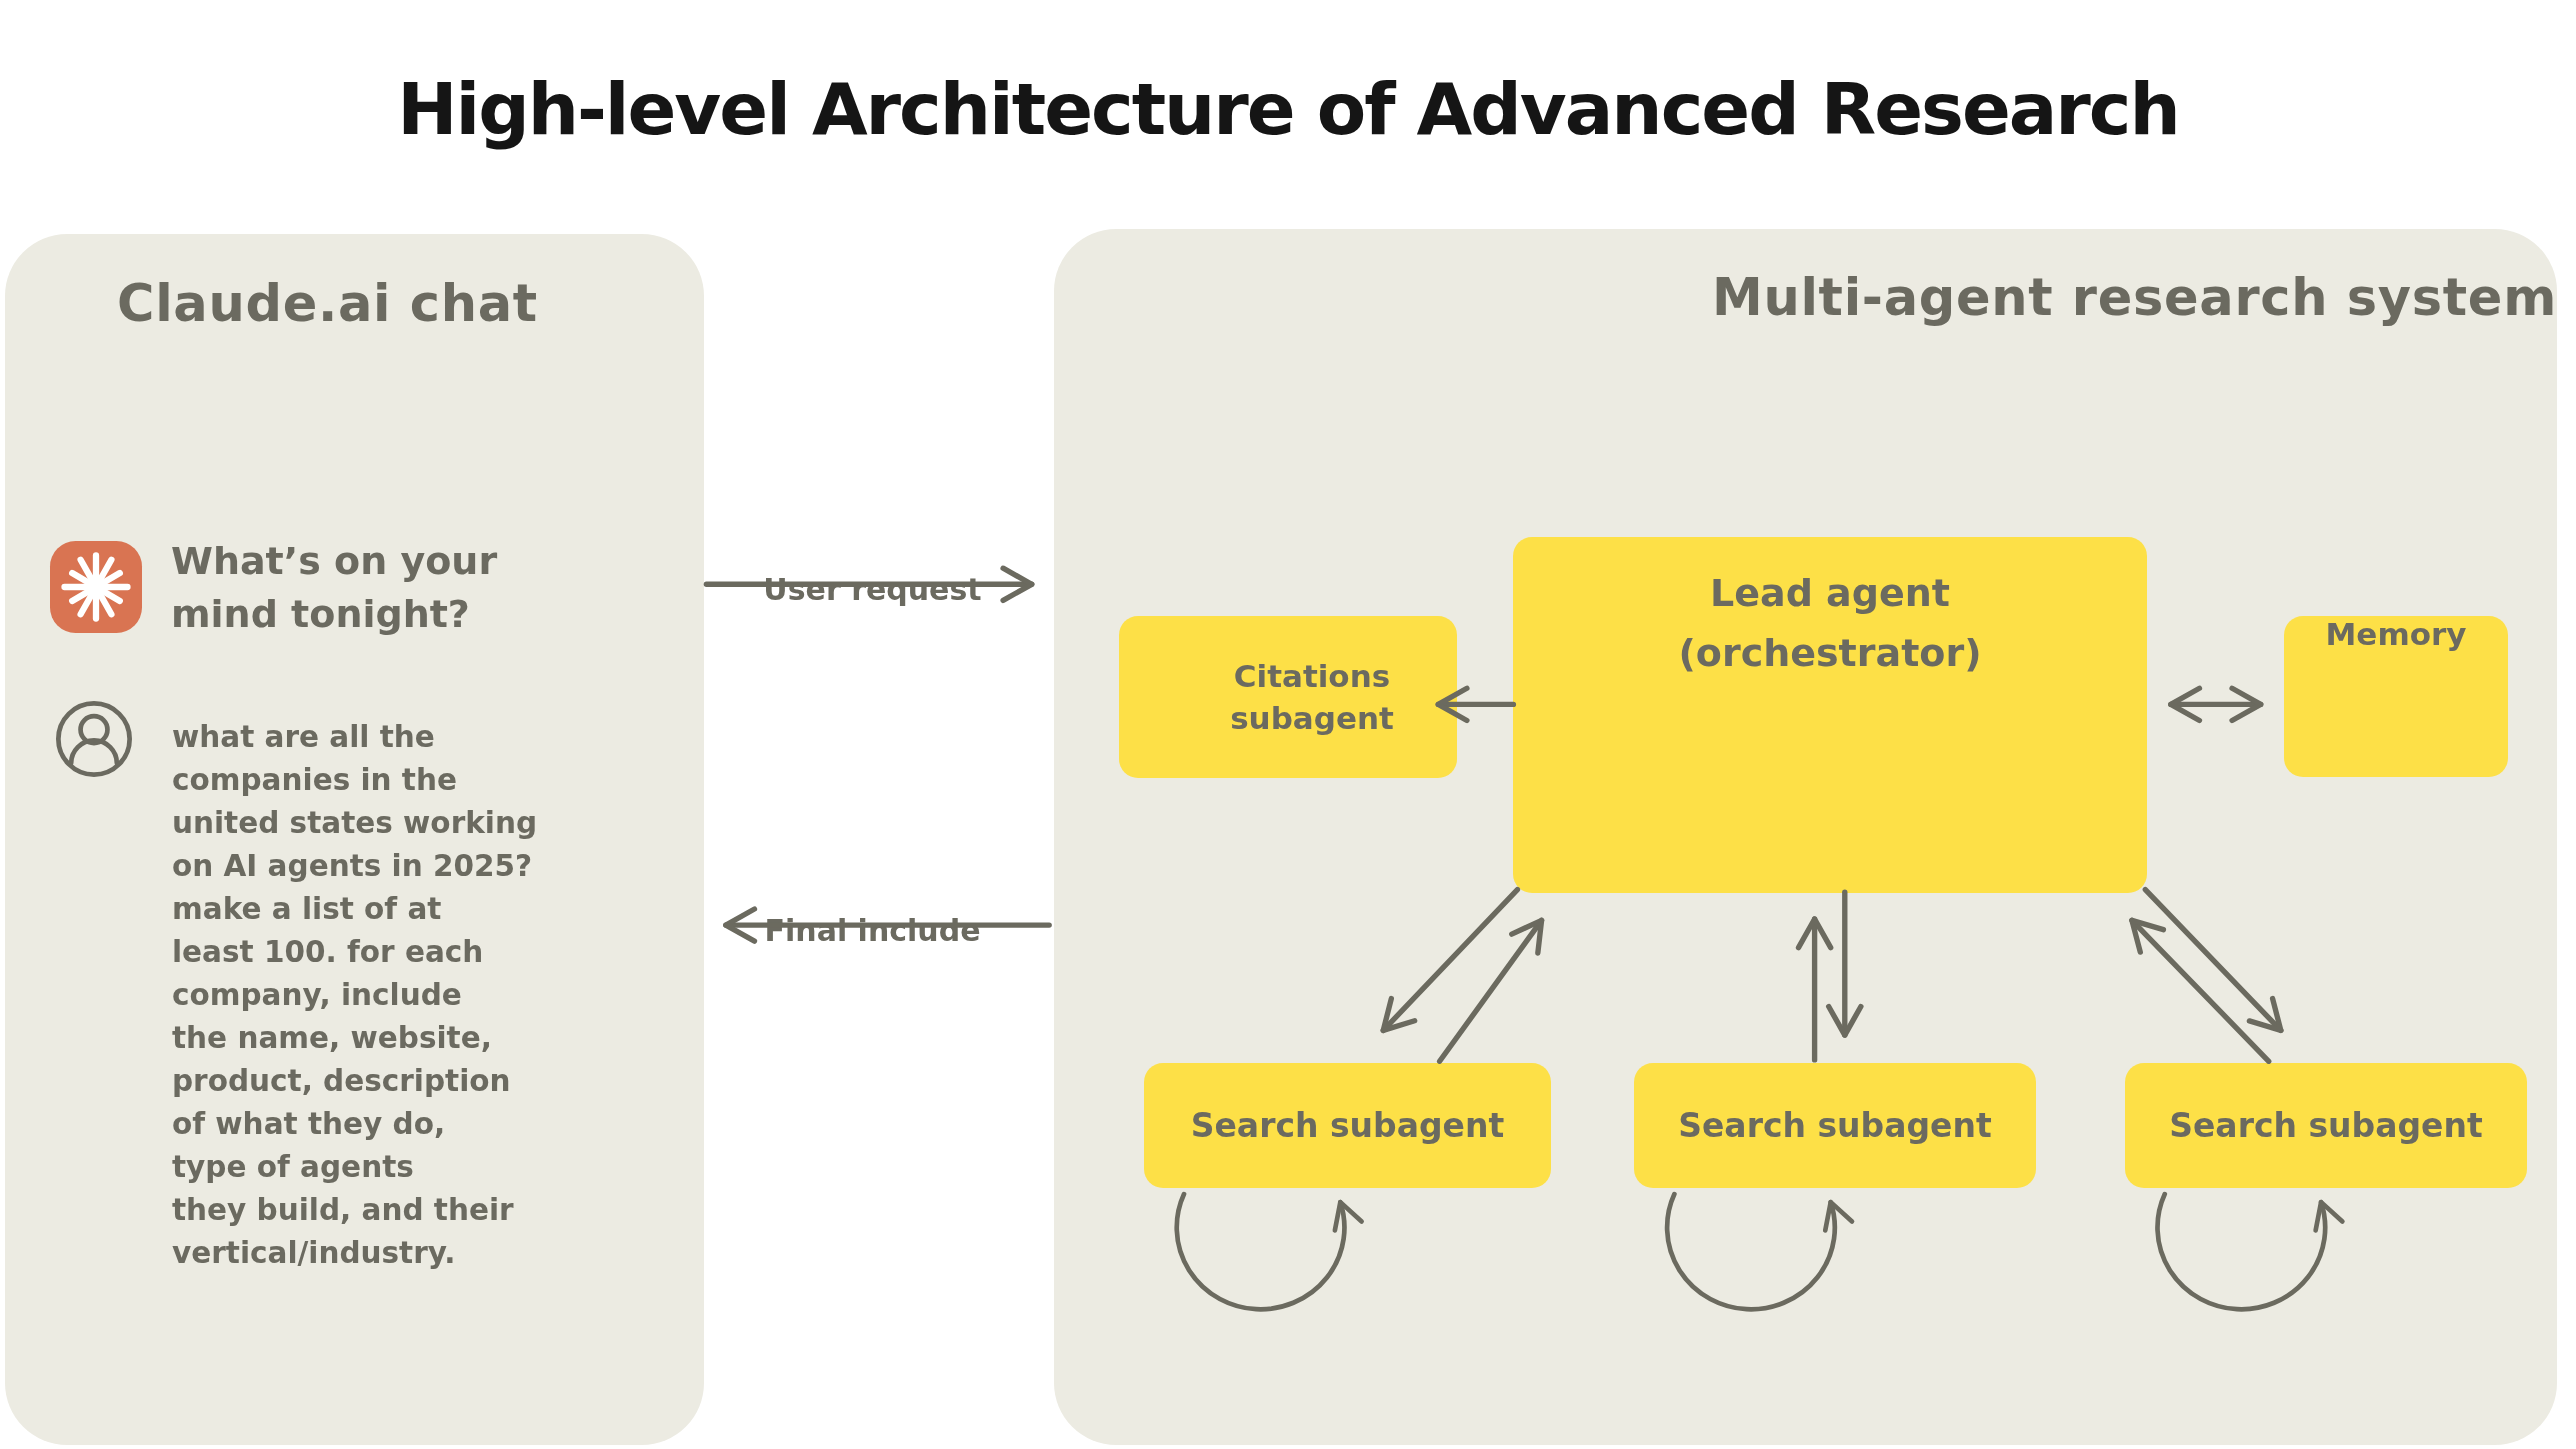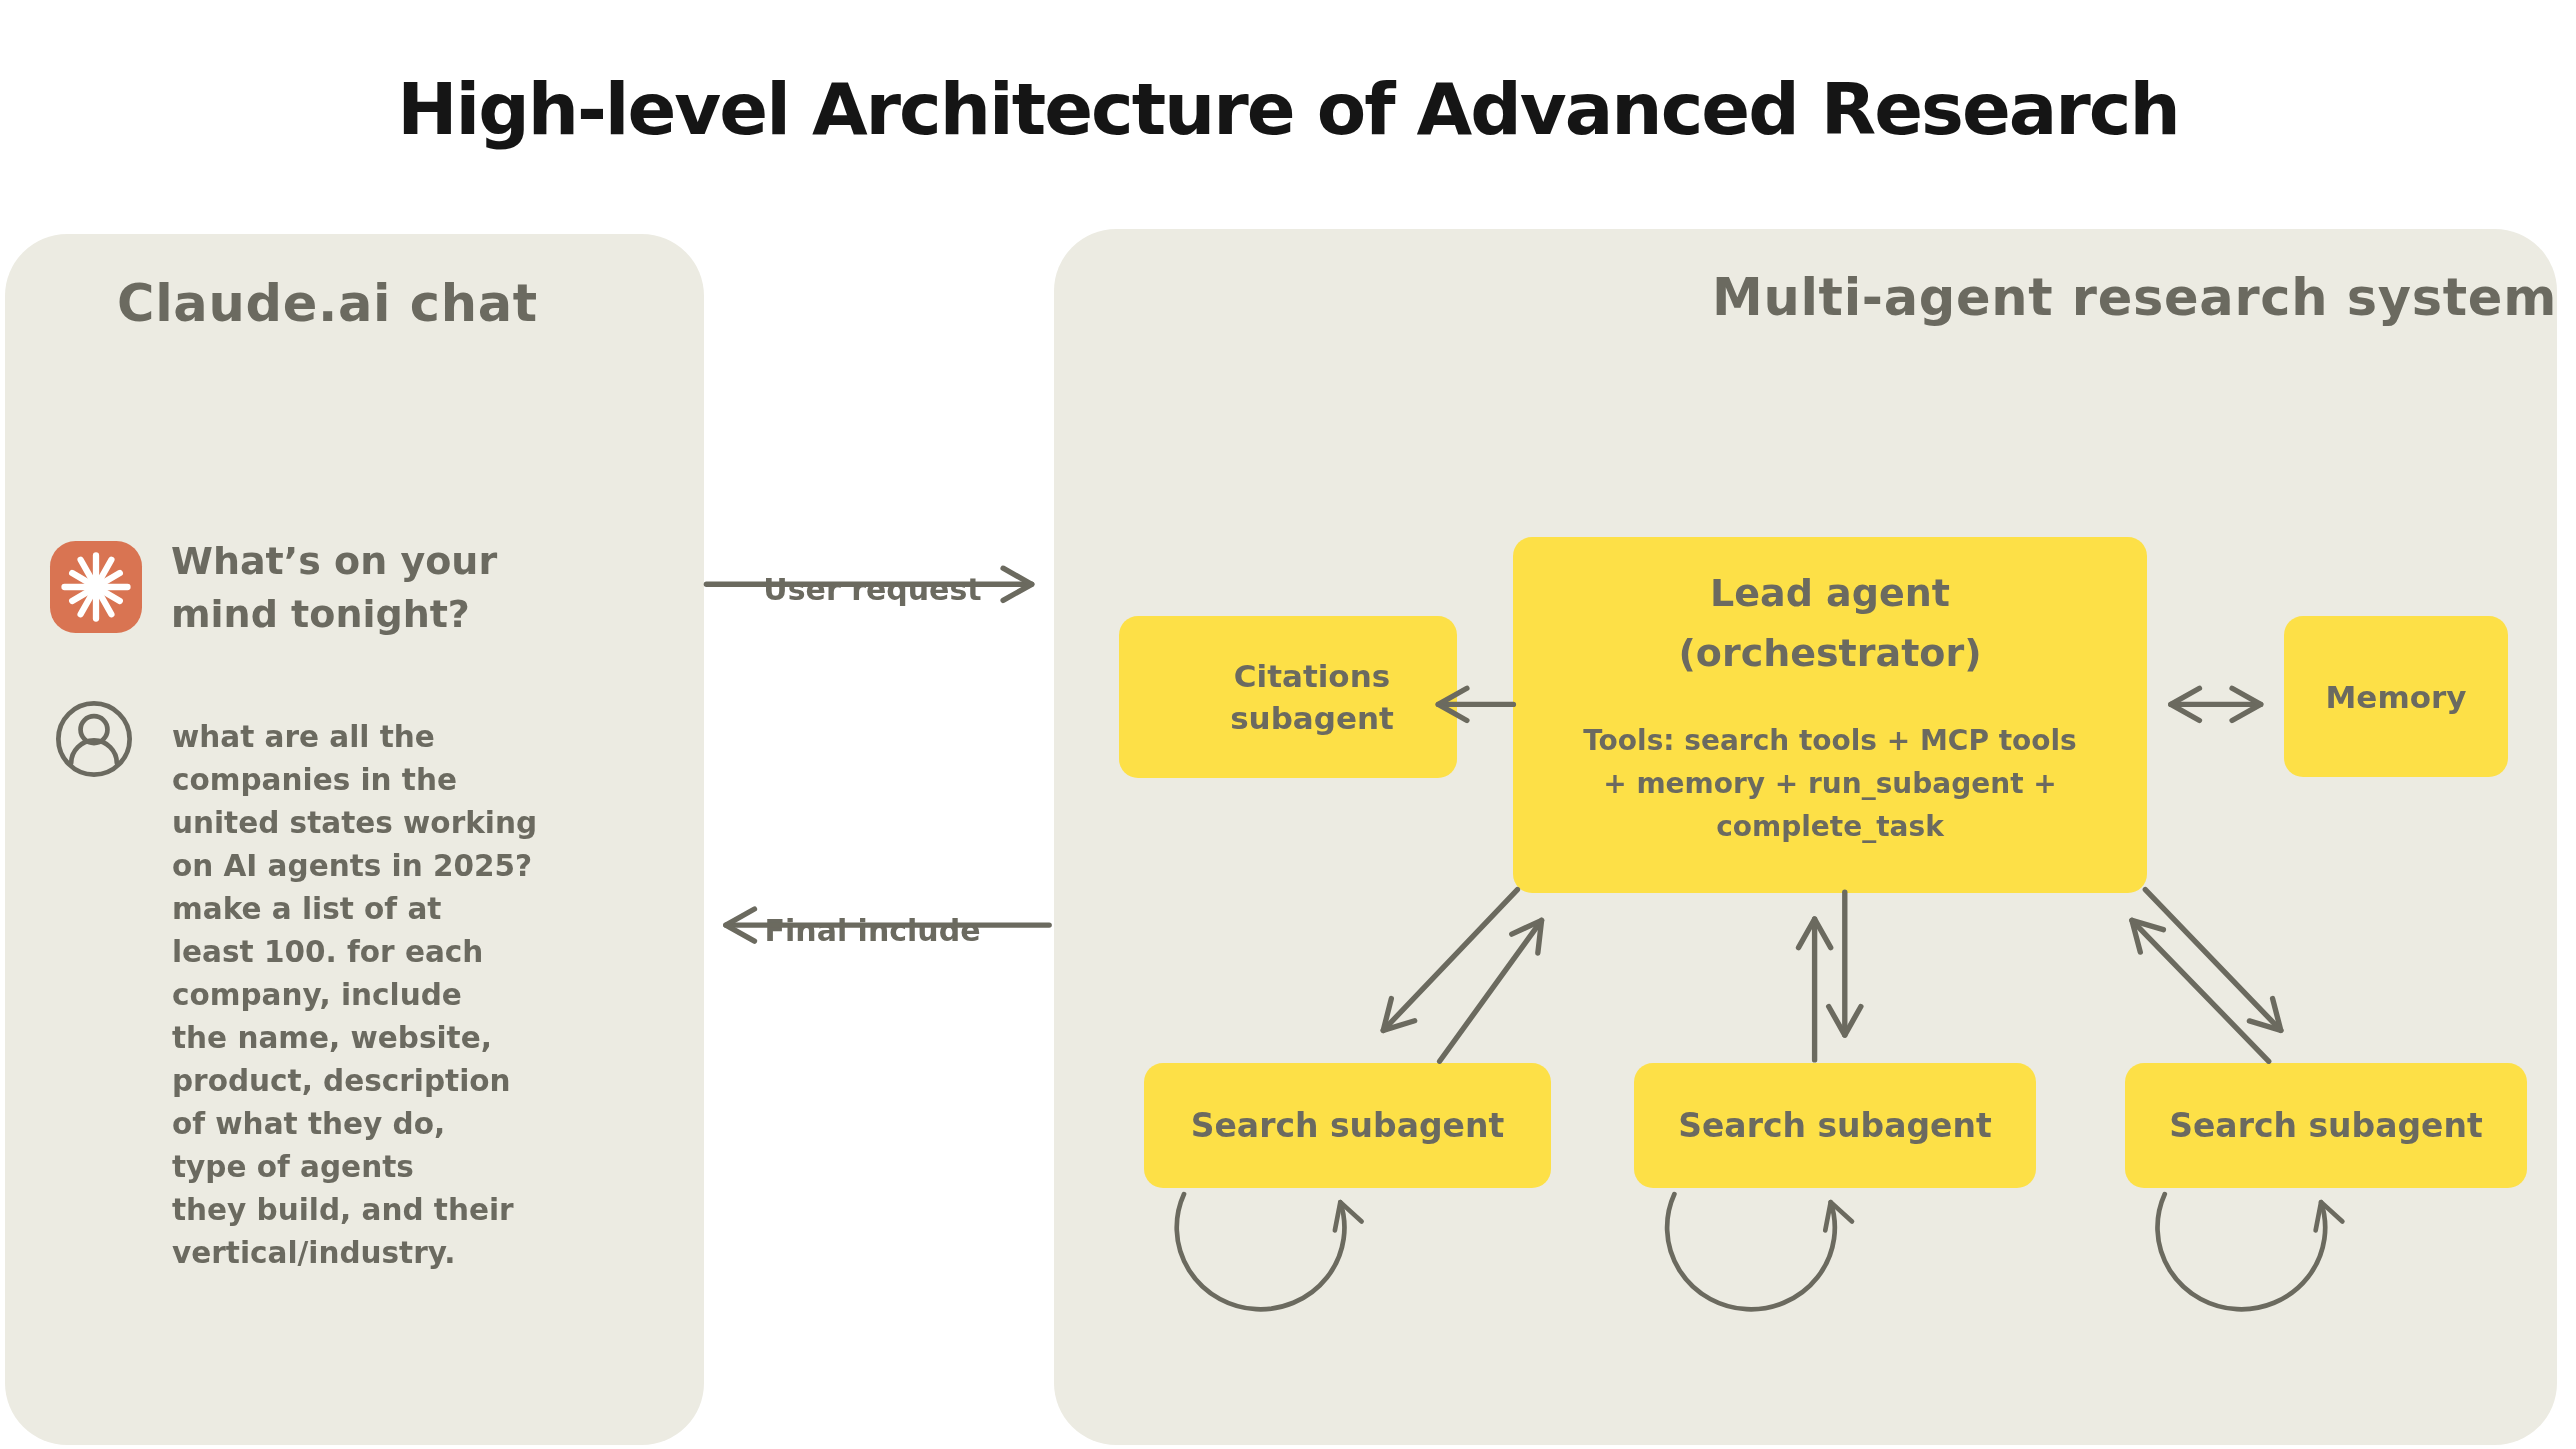--- a/index.html
+++ b/index.html
@@ -44,21 +44,21 @@
     position:absolute;background:#fde047;border-radius:19px;
     color:#6B6A60;font-weight:bold;
   }
   .lead-box{left:1513px;top:537px;width:634px;height:356px;}
   .lead-title{left:0;top:25.5px;width:100%;text-align:center;font-size:38px;line-height:60px;white-space:pre-line;}
   .lead-tools{left:0;top:182px;width:100%;text-align:center;font-size:28px;line-height:43px;white-space:pre-line;}
   .citations-box{left:1119px;top:616px;width:290px;height:162px;
     display:flex;align-items:center;justify-content:center;
     font-size:31px;line-height:42px;text-align:center;white-space:pre-line;padding-left:48px;}
   .memory-box{left:2284px;top:616px;width:224px;height:161px;
-    display:flex;align-items:center;justify-content:center;font-size:31px;}
+    display:flex;align-items:flex-start;justify-content:center;font-size:31px;}
   .search-box{top:1063px;height:125px;
     display:flex;align-items:center;justify-content:center;font-size:33px;}
   .search-1{left:1144px;width:407px;}
   .search-2{left:1634px;width:402px;}
   .search-3{left:2125px;width:402px;}
   svg.arrow-layer{position:absolute;left:0;top:0;width:2576px;height:1449px;pointer-events:none;}
 </style>
 </head>
 <body>
 
@@ -111,23 +111,20 @@
 
 <div class="panel panel-right"></div>
 <div class="abs panel-header right-header">Multi-agent research system</div>
 
 <div class="abs flow-label flow-user">User request</div>
 <div class="abs flow-label flow-final">Final include</div>
 
 <div class="bluebox lead-box">
   <div class="abs lead-title">Lead agent
 (orchestrator)</div>
-  <div class="abs lead-tools">Tools: search tools + MCP tools
-+ memory + run_subagent +
-complete_task</div>
 </div>
 
 <div class="bluebox citations-box">
   <span>Citations
 subagent</span>
 </div>
 
 <div class="bluebox memory-box">
   <span>Memory</span>
 </div>

